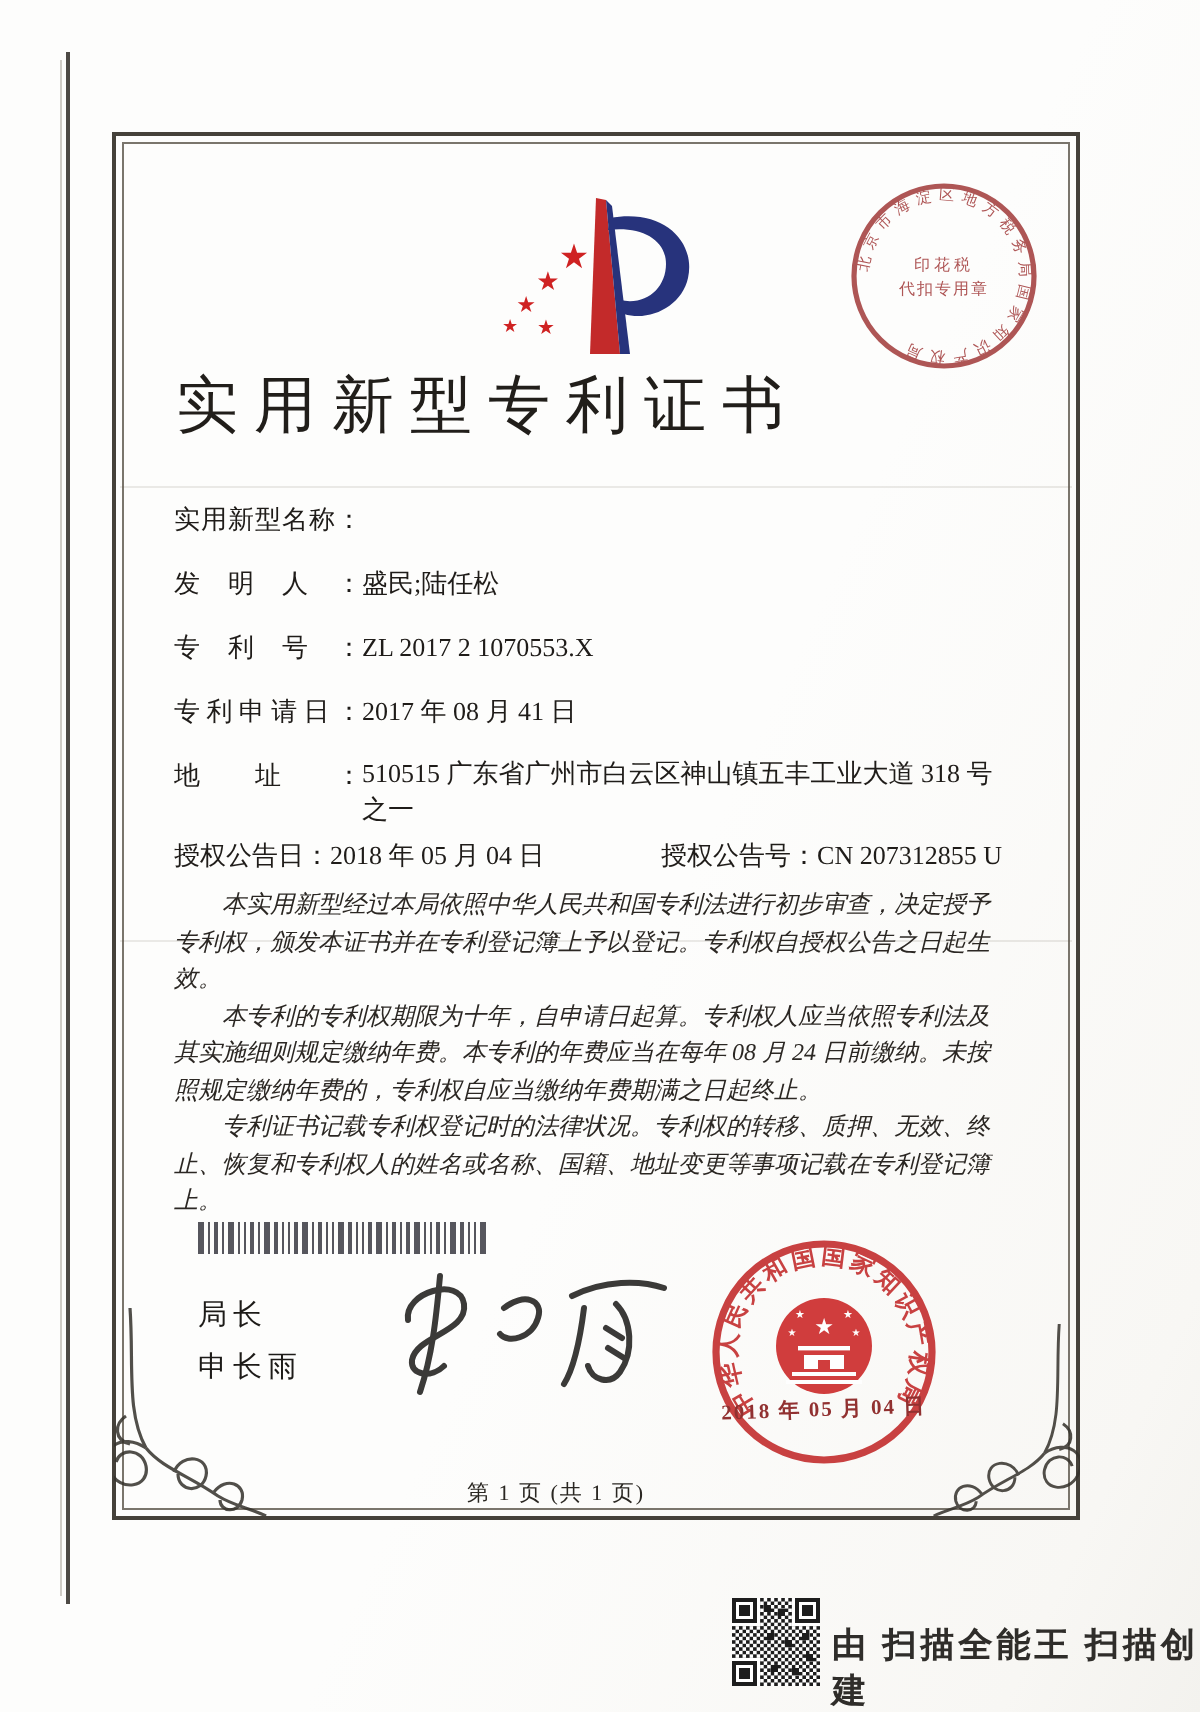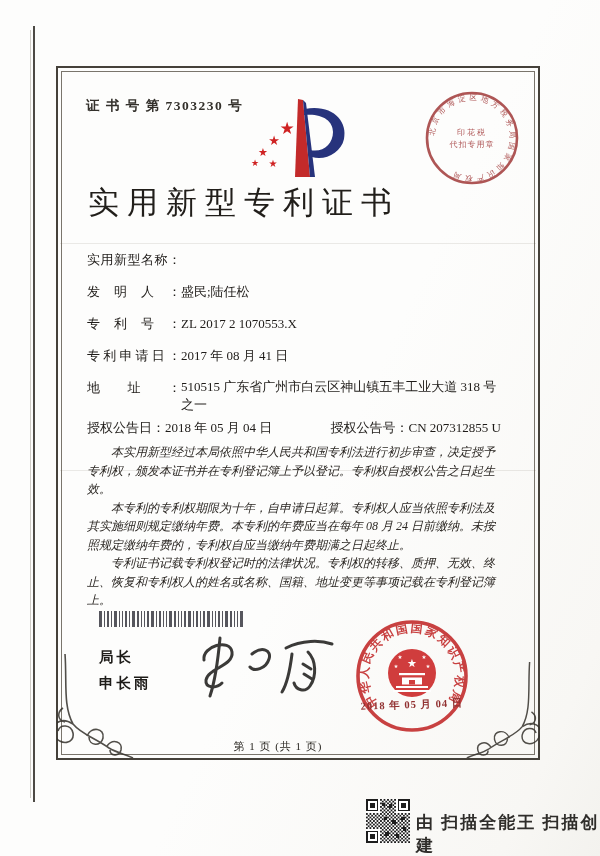--- a/index.html
+++ b/index.html
@@ -30,21 +30,21 @@
   .grant-row{display:flex;justify-content:space-between;margin-top:2px;}
   .gpair{white-space:nowrap;}
 
   .paras{margin-top:6px;}
   .paras p{margin:0;text-indent:2em;font-size:12px;line-height:18.5px;
            font-style:italic;color:#2b2723;}
 
   .crease{position:absolute;left:60px;width:476px;height:1px;background:rgba(95,88,76,.12);}
 
   .barcode{position:absolute;left:99px;top:611px;}
-  .officer{position:absolute;left:99px;top:648px;font-size:14.5px;letter-spacing:3px;color:#1d1b18;font-weight:bold;}
+  .officer{position:absolute;left:99px;top:648px;font-size:14.5px;letter-spacing:3px;color:#1d1b18;}
   .officer .name{margin-top:7px;}
   .signature{position:absolute;left:190px;top:626px;}
   .office-seal{position:absolute;left:352px;top:616px;opacity:.93;}
   .page-footer{position:absolute;left:56px;top:739px;width:444px;text-align:center;
                font-size:11px;letter-spacing:1px;color:#2a2722;}
   .flourish{position:absolute;}
   .flourish.left{left:57px;top:654px;}
   .flourish.right{left:462px;top:662px;transform:scaleX(-1);}
 
   .qr{position:absolute;left:366px;top:799px;}
@@ -59,21 +59,20 @@
   <div class="edge-line"></div>
   <div class="edge-line2"></div>
 
   <div class="frame">
     <div class="frame-inner"></div>
   </div>
 
   <div class="crease" style="top:243px"></div>
   <div class="crease" style="top:470px"></div>
 
-  <div class="cert-no">证 书 号 第 7303230 号</div>
 
   <svg class="logo" width="118" height="90" viewBox="0 0 118 90">
     <polygon points="58,5 63,6 70,83 55,83" fill="#c32a2a"></polygon>
     <polygon points="63,6 66,9 75,83 70,83" fill="#27337c"></polygon>
     <path d="M65,15 C92,10 108,27 104,45 C101,59 85,67 72,63 L70,56 C83,59 93,50 93,38 C93,26 81,19 64,21 Z" fill="#27337c"></path>
     <text x="47" y="40" font-size="17" text-anchor="middle" fill="#cf2222">★</text>
     <text x="34" y="51" font-size="13" text-anchor="middle" fill="#cf2222">★</text>
     <text x="23" y="62" font-size="11" text-anchor="middle" fill="#cf2222">★</text>
     <text x="15" y="72" font-size="9" text-anchor="middle" fill="#cf2222">★</text>
     <text x="33" y="73" font-size="10" text-anchor="middle" fill="#cf2222">★</text>

